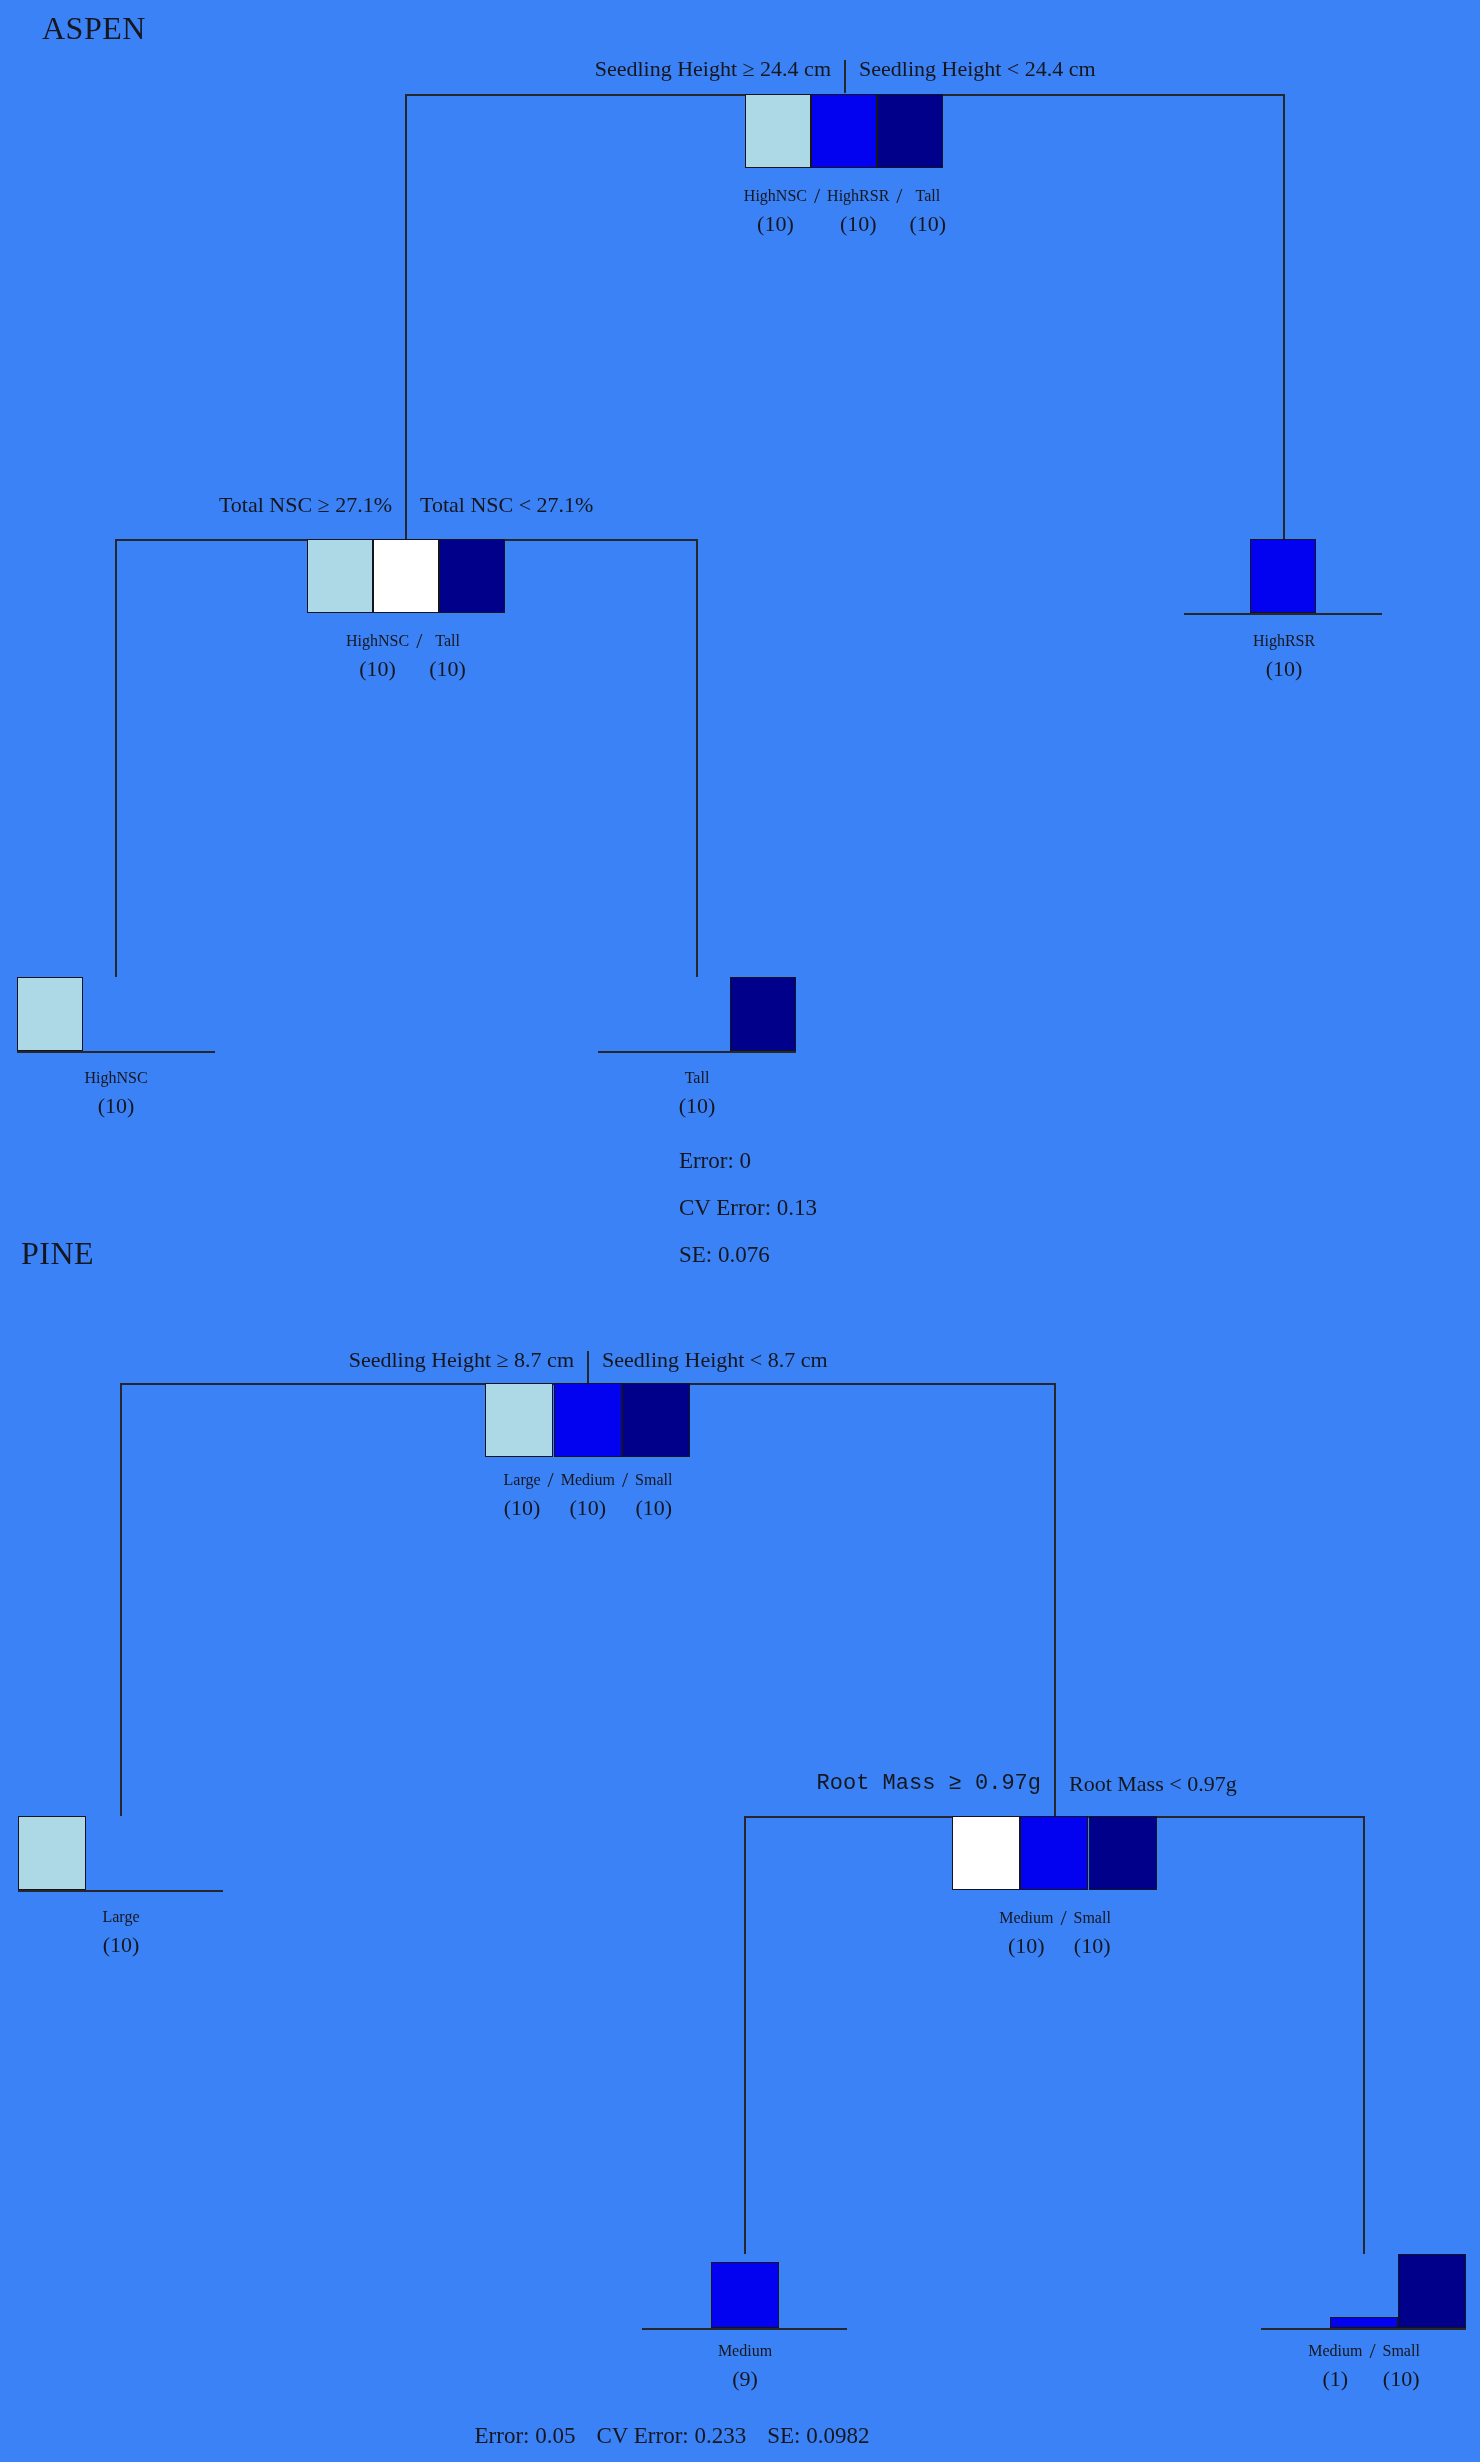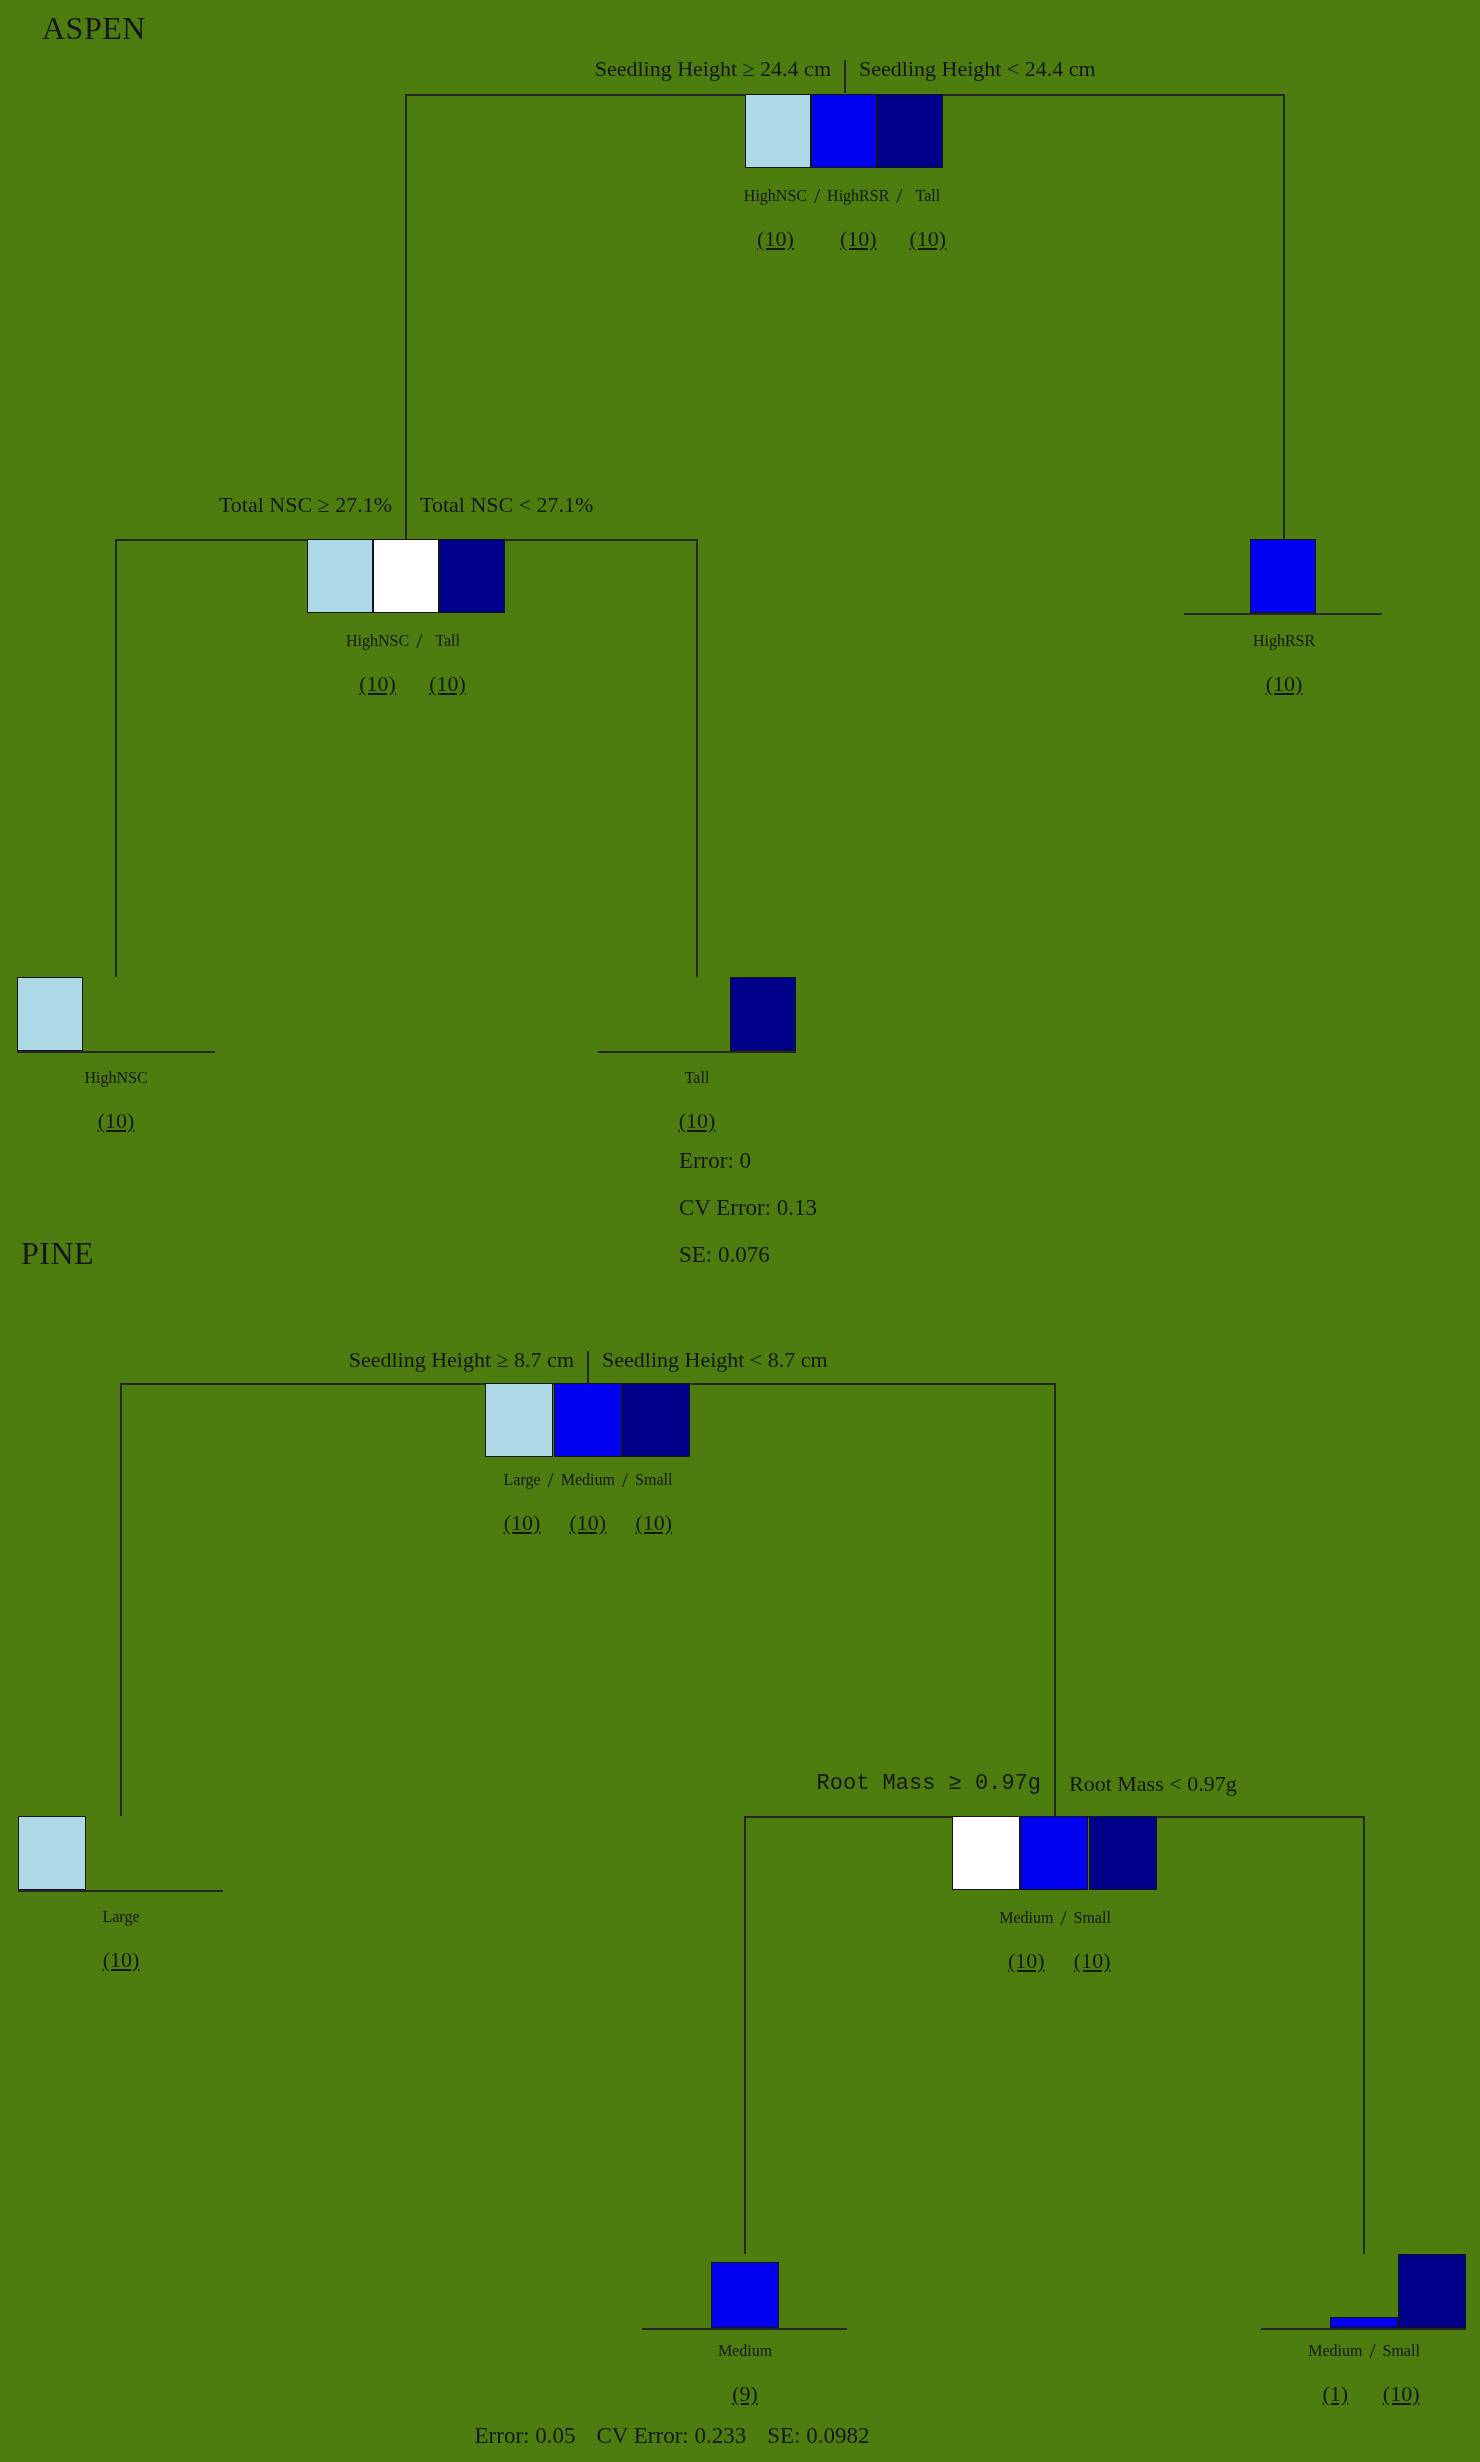--- a/index.html
+++ b/index.html
@@ -1,19 +1,19 @@
 <!DOCTYPE html>
 <html style="font-size:8px"><head>
 <meta charset="utf-8">
 <style>
   html,body{margin:0;padding:0;background:#ffffff;}
   #canvas{
     position:relative;
     width:1481px;height:2462px;
-    background:#4d7c0f;
+    background:#3b82f6;
     font-family:"Liberation Serif","DejaVu Serif",serif;
     color:#1c1c1c;
     overflow:hidden;
   }
   .title{
     position:absolute;
     font-size:32px;line-height:32px;
     letter-spacing:0.5px;
     color:#16161d;
     white-space:nowrap;
@@ -34,21 +34,21 @@
   .nodelabel{
     position:absolute;
     display:flex;
     align-items:flex-start;
     transform:translateX(-50%);
     white-space:nowrap;
     color:#16161d;
   }
   .col{display:flex;flex-direction:column;align-items:center;}
   .word{font-size:16px;line-height:26px;}
-  .cnt{font-size:22px;line-height:26px;margin-top:17px;text-decoration:underline;}
+  .cnt{font-size:22px;line-height:26px;margin-top:2px;}
   .sep{font-size:22px;line-height:26px;padding:0 7px;}
   .stats{
     position:absolute;
     display:flex;
     gap:21px;
     transform:translateX(-50%);
     font-size:23px;line-height:26px;
     white-space:nowrap;
     color:#16161d;
   }

